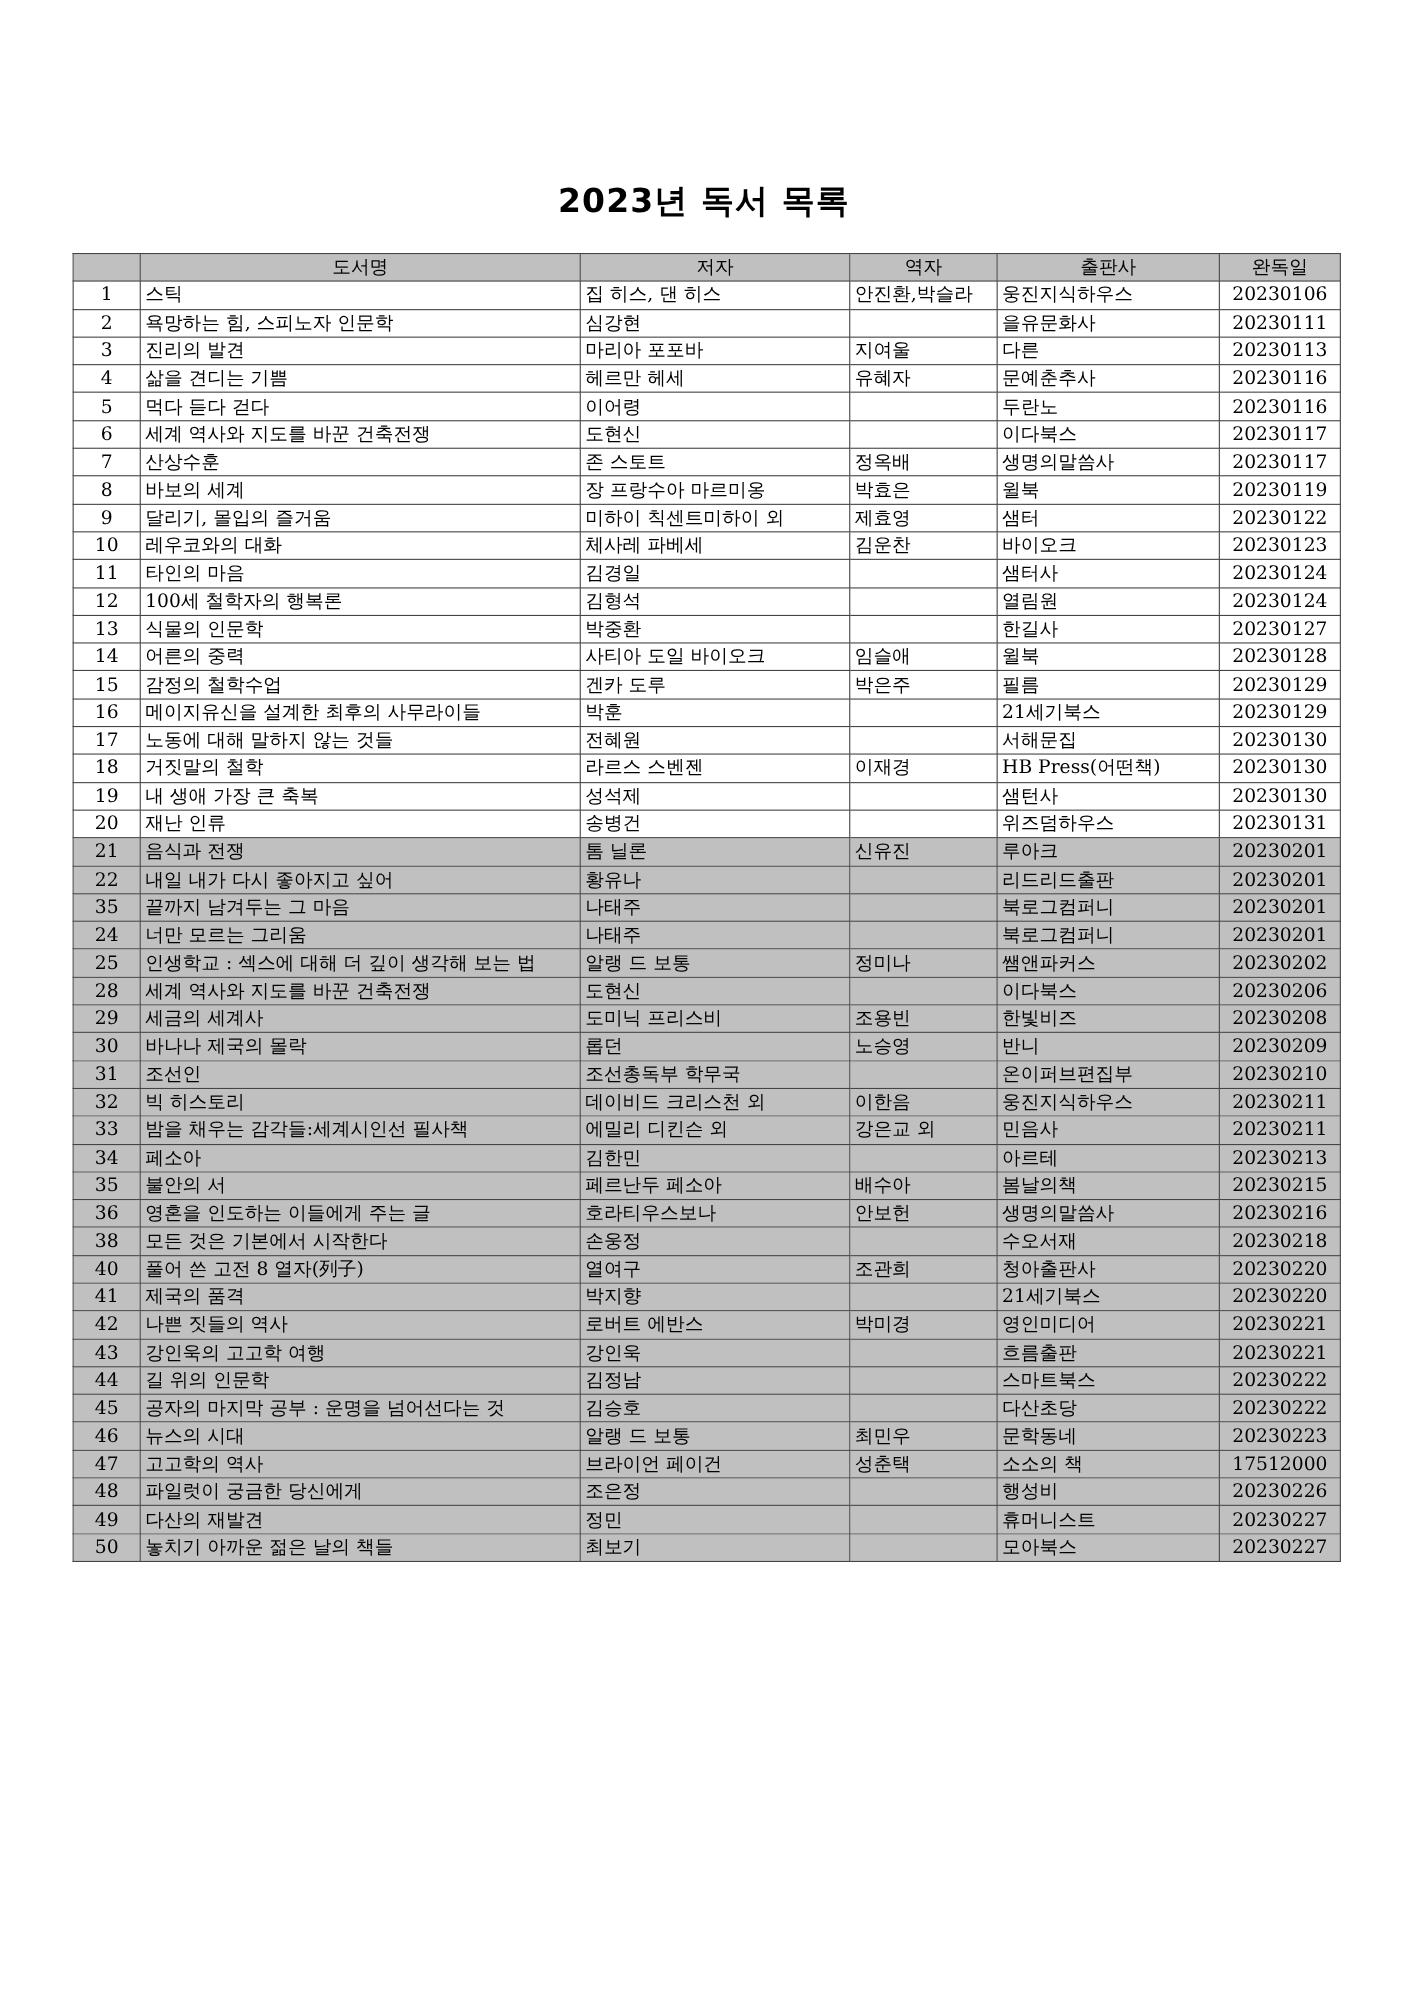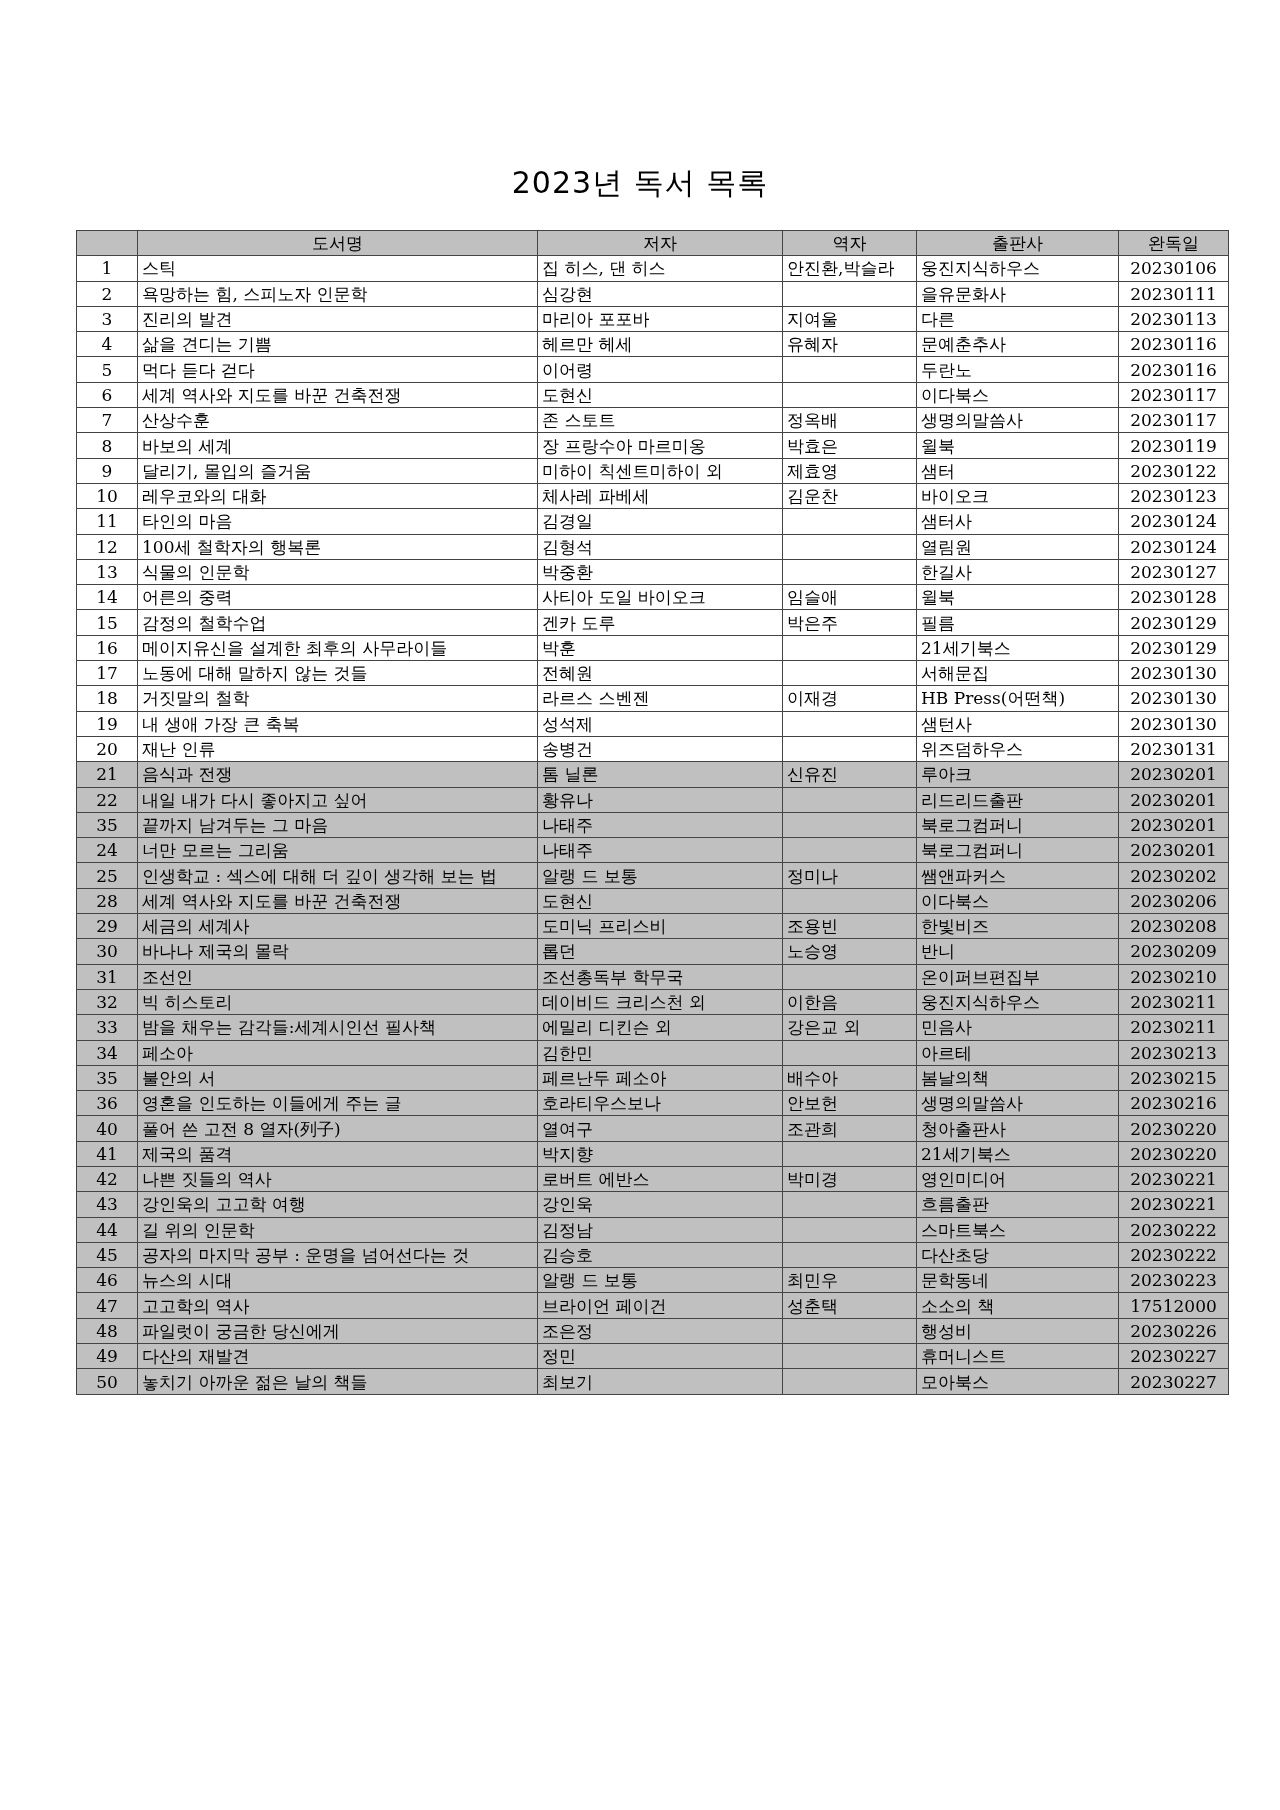--- a/index.html
+++ b/index.html
@@ -1,18 +1,18 @@
 <!DOCTYPE html>
 <html><head>
 <meta charset="utf-8">
 <style>
   html, body { margin:0; padding:0; background:#ffffff; }
   body { width:1280px; height:1810px; position:relative; font-family:"DejaVu Serif", serif; color:#000; }
-  .title { position:absolute; top:163px; left:0; width:1280px; text-align:center; font-family:"DejaVu Sans", sans-serif; font-weight:normal; font-size:30px; letter-spacing:1px; }
-  table { position:absolute; left:76px; top:230px; width:1152px; border-collapse:collapse; table-layout:fixed; }
+  .title { position:absolute; top:163px; left:0; width:1280px; text-align:center; font-family:"DejaVu Sans", sans-serif; font-weight:bold; font-size:30px; letter-spacing:1px; }
+  table { position:absolute; left:66px; top:230px; width:1152px; border-collapse:collapse; table-layout:fixed; }
   td, th { border:1px solid #444; height:24.3px; padding:0 4px; font-size:17px; font-weight:normal; white-space:nowrap; overflow:hidden; line-height:24px; }
   th { background:#c0c0c0; text-align:center; }
   td.c { text-align:center; }
   tr.shade td { background:#c0c0c0; }
   col.n { width:61px; } col.t { width:400px; } col.a { width:245px; } col.tr { width:134px; } col.p { width:202px; } col.d { width:110px; }
 </style>
 </head>
 <body>
 
 <div class="title">2023년 독서 목록</div>
@@ -303,20 +303,28 @@
       </tr>
       <tr class="shade">
         <td class="c">36</td>
         <td>영혼을 인도하는 이들에게 주는 글</td>
         <td>호라티우스보나</td>
         <td>안보헌</td>
         <td>생명의말씀사</td>
         <td class="c">20230216</td>
       </tr>
       <tr class="shade">
+        <td class="c">38</td>
+        <td>모든 것은 기본에서 시작한다</td>
+        <td>손웅정</td>
+        <td></td>
+        <td>수오서재</td>
+        <td class="c">20230218</td>
+      </tr>
+      <tr class="shade">
         <td class="c">40</td>
         <td>풀어 쓴 고전 8 열자(列子)</td>
         <td>열여구</td>
         <td>조관희</td>
         <td>청아출판사</td>
         <td class="c">20230220</td>
       </tr>
       <tr class="shade">
         <td class="c">41</td>
         <td>제국의 품격</td>

